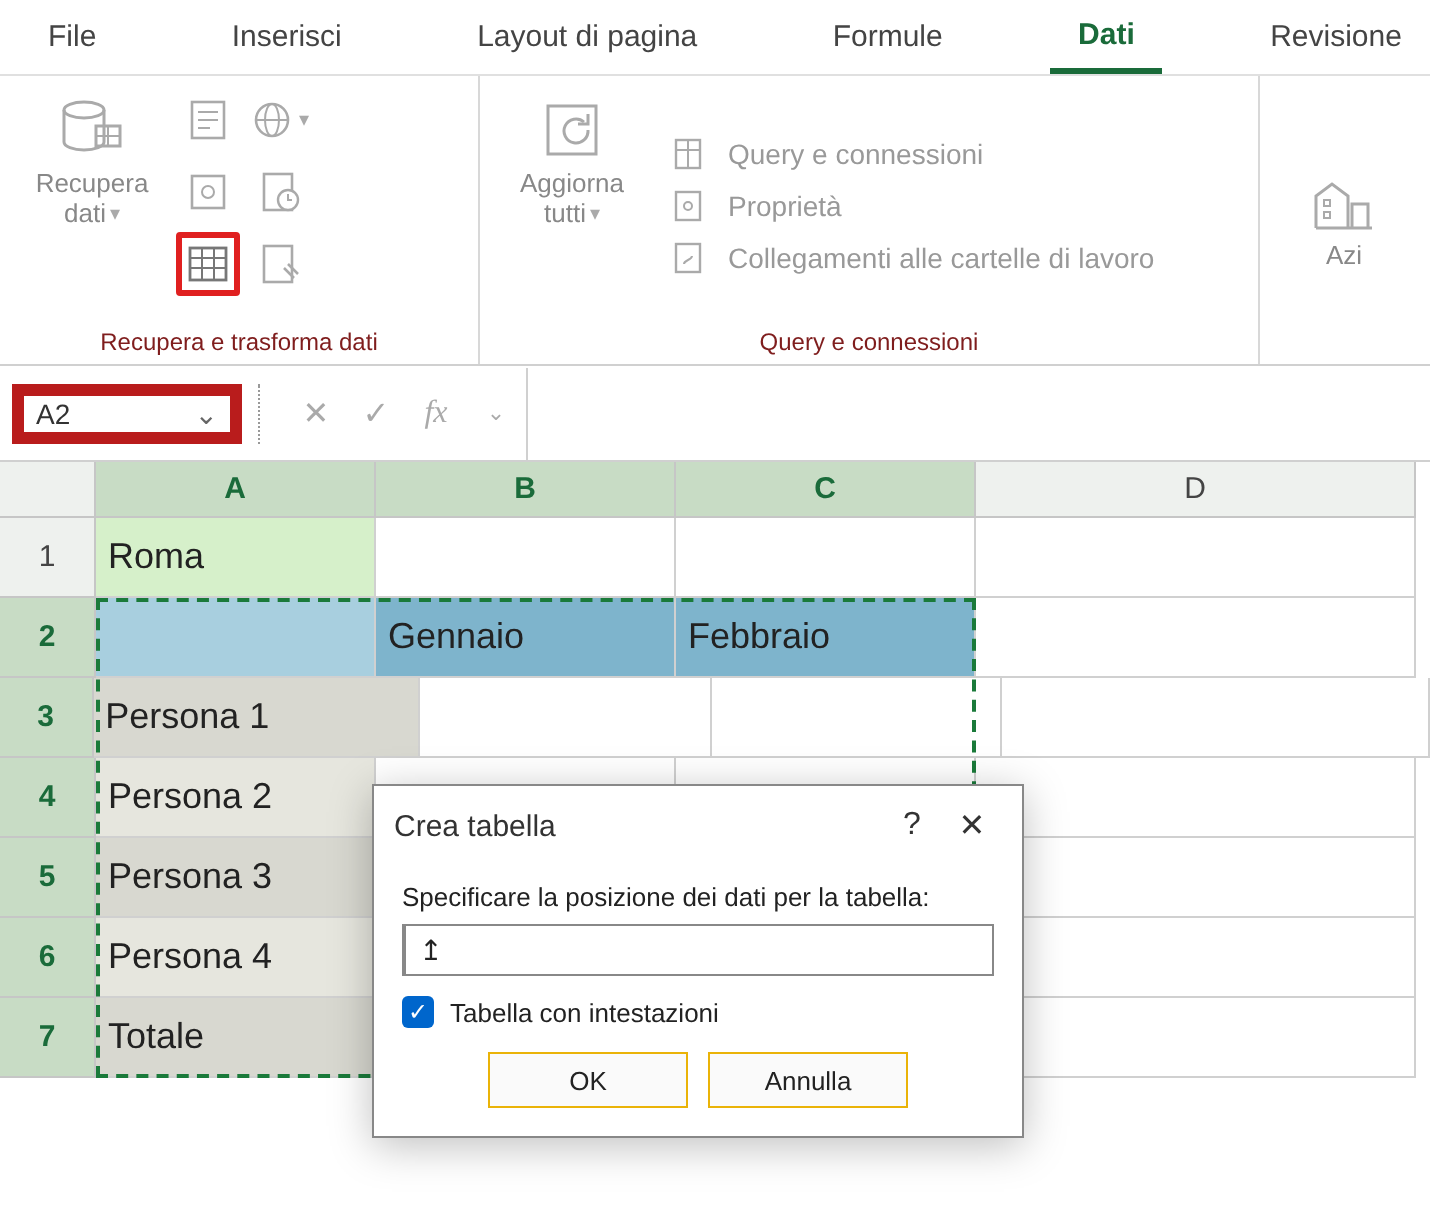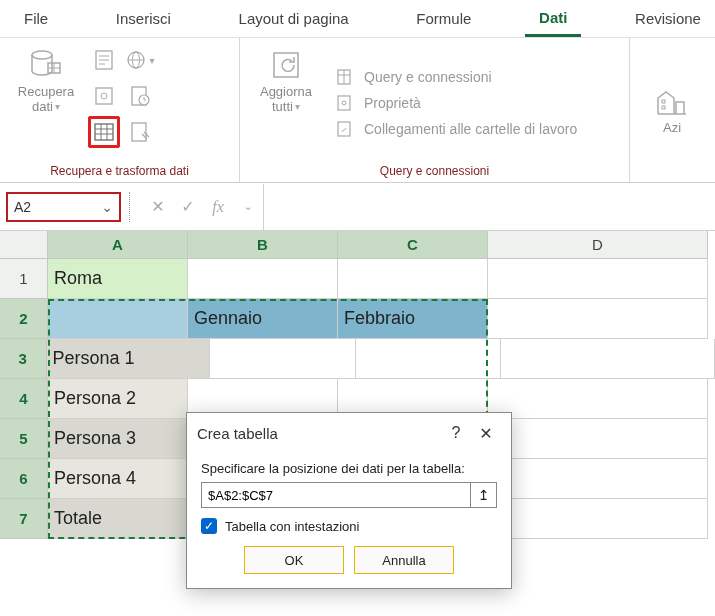--- a/index.html
+++ b/index.html
@@ -22,21 +22,21 @@
   .drop-caret { font-size: 10px; margin-left: 2px; color: #aaa; }
   
   .qc-list { display: flex; flex-direction: column; justify-content: center; gap: 8px; margin-left: 8px; }
   .qc-item { display: flex; align-items: center; gap: 8px; color: #999; font-size: 14px; }
   
   .right-stub { flex: 1; display: flex; align-items: center; padding-left: 20px; }
   .stub-btn { display: flex; flex-direction: column; align-items: center; color: #888; font-size: 13px; }
   .stub-icon { width: 44px; height: 34px; display:flex; align-items:center; justify-content:center; }
   
   .namebar { display: flex; align-items: center; height: 48px; border-bottom: 1px solid #d0d0d0; }
-  .namebox { width: 115px; height: 30px; border: 2px solid #b91c1c; margin-left: 6px; display: flex; align-items: center; padding: 0 6px; font-size: 14px; color: #333; background: #fff; }
+  .namebox { width: 115px; height: 30px; border: 6px solid #b91c1c; margin-left: 6px; display: flex; align-items: center; padding: 0 6px; font-size: 14px; color: #333; background: #fff; }
   .namebox .caret { margin-left: auto; color: #666; }
   .nb-sep { width: 6px; height: 30px; border-left: 1px dotted #999; margin: 0 8px; }
   .nb-icon { width: 26px; height: 26px; display: flex; align-items: center; justify-content: center; color: #aaa; font-size: 16px; margin: 0 2px; }
   .fx-input { flex: 1; height: 46px; border-left: 1px solid #d0d0d0; }
   
   .grid-wrap { position: relative; }
   .col-headers { display: flex; height: 28px; }
   .corner { width: 48px; background: #eef1ee; border-right: 1px solid #c6c6c6; border-bottom: 1px solid #c6c6c6; }
   .col-h { background: #eef1ee; border-right: 1px solid #c6c6c6; border-bottom: 1px solid #c6c6c6; text-align: center; font-size: 15px; color: #444; line-height: 28px; }
   
@@ -46,21 +46,21 @@
   
   .sel-green { background: #d6f0ca; }
   .sel-blue { background: #7eb4cc; }
   .sel-blue-light { background: #a8cfdf; }
   .sel-dim { background: #d8d8d0; }
   .sel-dim2 { background: #e6e6de; }
   .row-h.active, .col-h.active { background: #c8dcc5; color: #1a6b3a; font-weight: 600; }
   
   .marching { position: absolute; border: 2px dashed #1a7a3a; pointer-events: none; }
   
-  .dialog { position: absolute; left: 186px; top: 412px; width: 326px; background: #fff; border: 1px solid #888; box-shadow: 0 4px 20px rgba(0,0,0,0.25); }
+  .dialog { position: absolute; left: 186px; top: 392px; width: 326px; background: #fff; border: 1px solid #888; box-shadow: 0 4px 20px rgba(0,0,0,0.25); }
   .dlg-title { display: flex; align-items: center; height: 40px; padding: 0 10px; font-size: 15px; color: #333; }
   .dlg-title .spacer { flex: 1; }
   .dlg-title .tbtn { width: 30px; text-align: center; font-size: 16px; color: #333; cursor: pointer; }
   .dlg-body { padding: 8px 14px 14px 14px; font-size: 13px; color: #222; }
   .dlg-label { margin-bottom: 6px; }
   .dlg-input-row { display: flex; border: 1px solid #888; height: 26px; margin-bottom: 10px; }
   .dlg-input { flex: 1; padding: 0 6px; font-size: 13px; border: none; outline: none; }
   .dlg-pick { width: 26px; border-left: 1px solid #888; display: flex; align-items: center; justify-content: center; font-size: 14px; }
   .dlg-check { display: flex; align-items: center; gap: 8px; margin-bottom: 12px; }
   .chk { width: 16px; height: 16px; background: #0066cc; border-radius: 3px; color: #fff; font-size: 12px; display: flex; align-items: center; justify-content: center; }
@@ -292,21 +292,20 @@
 <div class="dialog">
   <div class="dlg-title">
     <span>Crea tabella</span>
     <span class="spacer"></span>
     <span class="tbtn">?</span>
     <span class="tbtn">✕</span>
   </div>
   <div class="dlg-body">
     <div class="dlg-label">Specificare la posizione dei dati per la tabella:</div>
     <div class="dlg-input-row">
-      <input class="dlg-input" value="$A$2:$C$7" style="">
       <div class="dlg-pick">↥</div>
     </div>
     <div class="dlg-check">
       <div class="chk">✓</div>
       <span>Tabella con intestazioni</span>
     </div>
     <div class="dlg-btns">
       <div class="dlg-btn">OK</div>
       <div class="dlg-btn">Annulla</div>
     </div>

